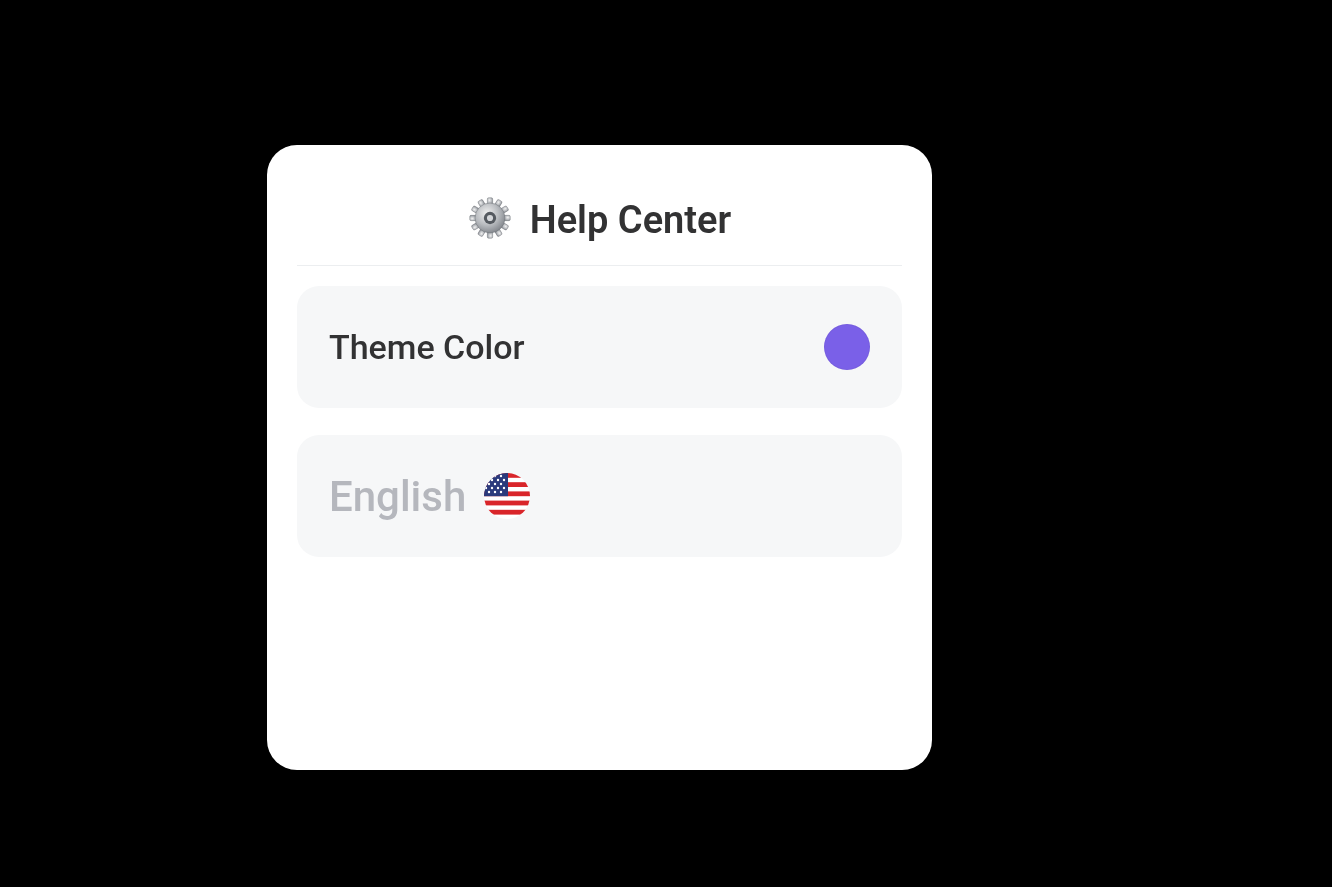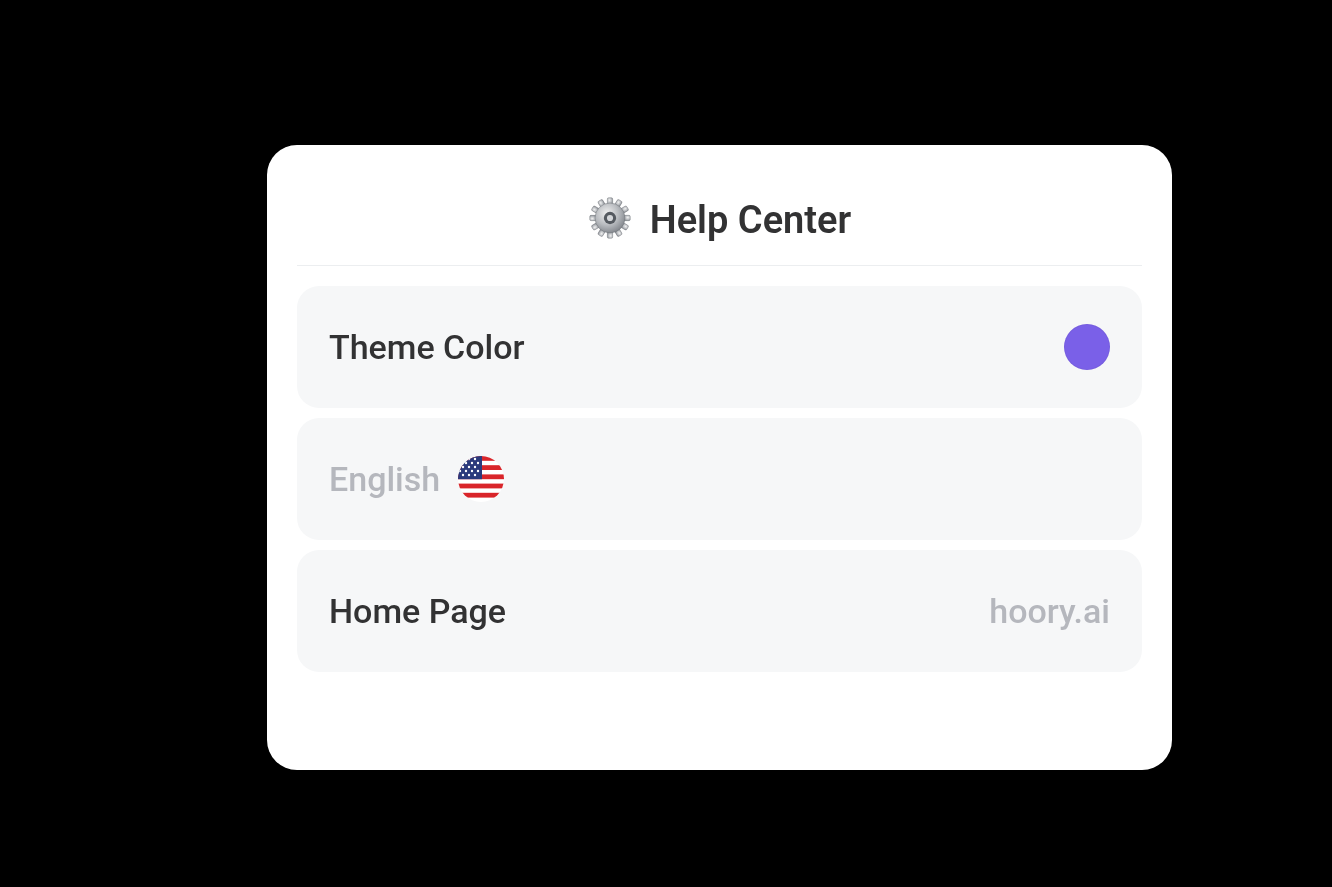--- a/index.html
+++ b/index.html
@@ -15,21 +15,21 @@
     width:1332px;
     height:887px;
     background:var(--bg);
     font-family:-apple-system,BlinkMacSystemFont,"Segoe UI",Roboto,Arial,sans-serif;
     overflow:hidden;
   }
   .card{
     position:absolute;
     left:267px;
     top:145px;
-    width:905px;
+    width:665px;
     height:625px;
     background:var(--card-bg);
     border-radius:30px;
     box-shadow:0 6px 18px rgba(0,0,0,0.06);
     box-sizing:border-box;
     padding:30px 30px 30px 30px;
   }
   .card-header{
     display:flex;
     align-items:center;
@@ -41,21 +41,21 @@
   .card-title{
     font-size:38px;
     font-weight:600;
     color:var(--text);
   }
   .gear-icon{display:inline-block;}
   .rows{
     margin-top:20px;
     display:flex;
     flex-direction:column;
-    gap:10px;
+    gap:27px;
   }
   .row{
     display:flex;
     align-items:center;
     justify-content:space-between;
     background:var(--row-bg);
     border-radius:22px;
     padding:0 32px;
     height:122px;
     box-sizing:border-box;
@@ -65,21 +65,21 @@
     font-size:34px;
     font-weight:500;
     color:var(--text);
   }
   .row-value{
     display:flex;
     align-items:center;
     gap:18px;
   }
   .row-value-text{
-    font-size:34px;
+    font-size:42px;
     font-weight:500;
     color:var(--muted);
   }
   .color-swatch{
     width:46px;height:46px;border-radius:50%;
     box-shadow:0 0 0 1px rgba(0,0,0,0.04) inset;
     display:inline-block;
   }
   .flag{width:46px;height:46px;display:inline-block;}
 </style>
@@ -172,21 +172,15 @@
                   <circle cx="5" cy="19" r="1.2"></circle>
                   <circle cx="11" cy="19" r="1.2"></circle>
                   <circle cx="17" cy="19" r="1.2"></circle>
               </g>
             </g>
           </svg>
         </span>
       </span>
     </div>
 
-    <div class="row">
-      <span class="row-label">Home Page</span>
-      <span class="row-value">
-        <span class="row-value-text">hoory.ai</span>
-      </span>
-    </div>
 
   </div>
 </div>
 
 </body></html>

